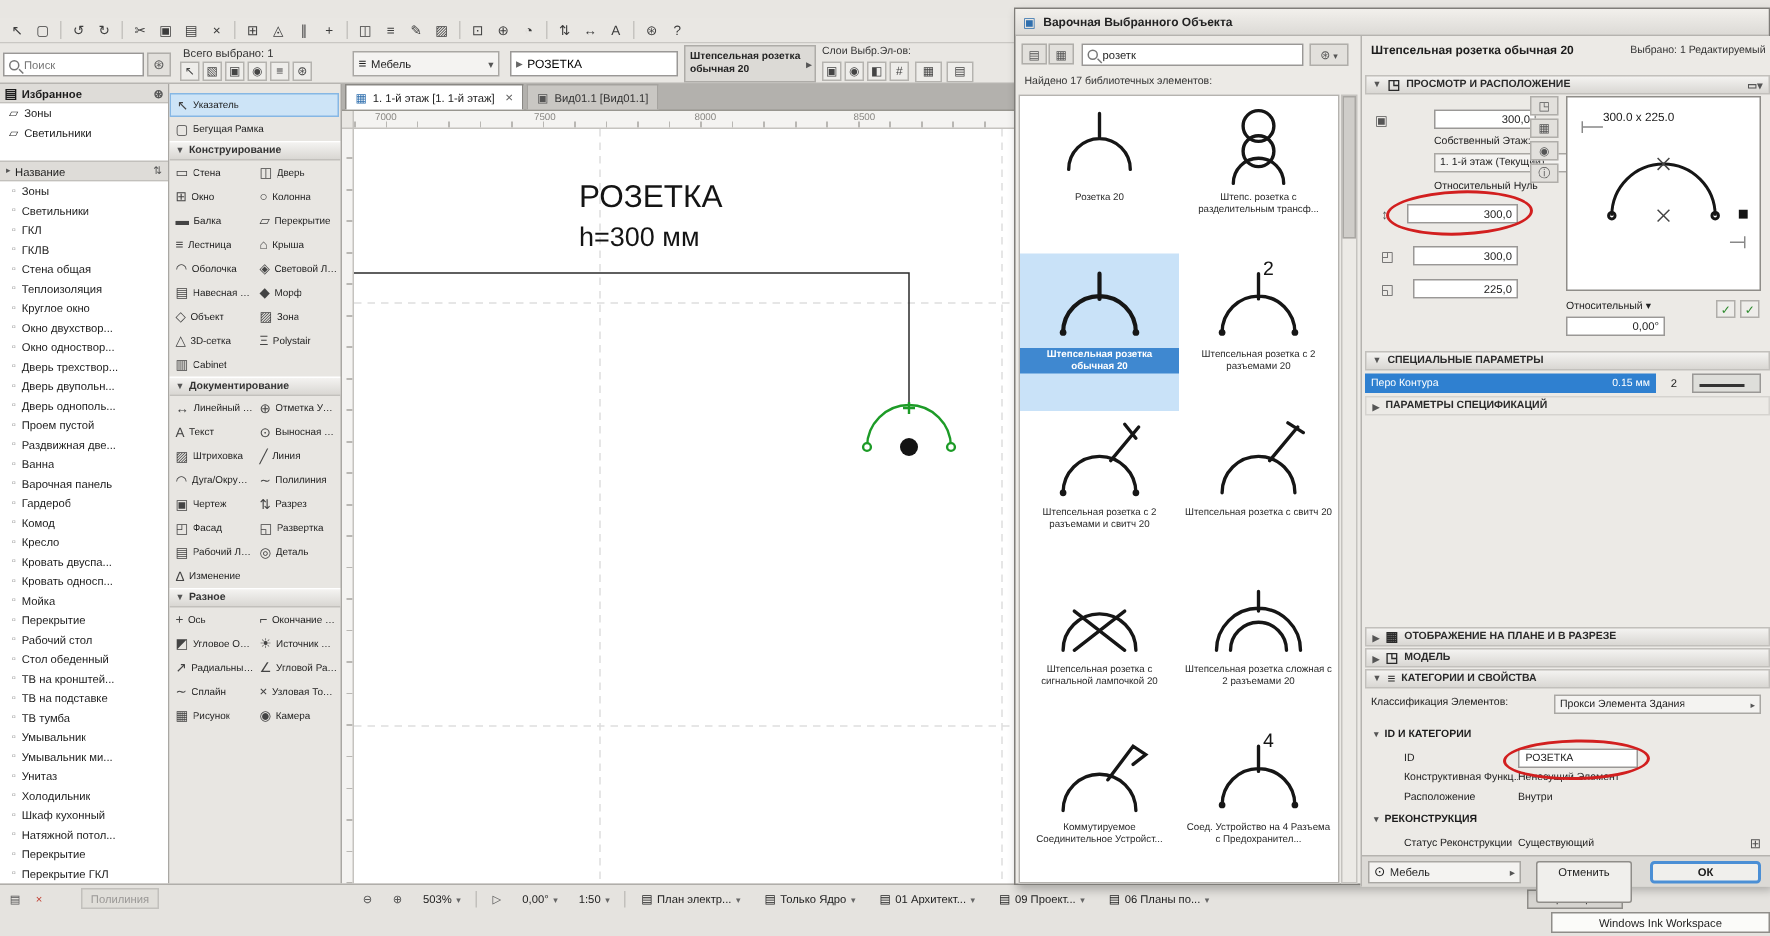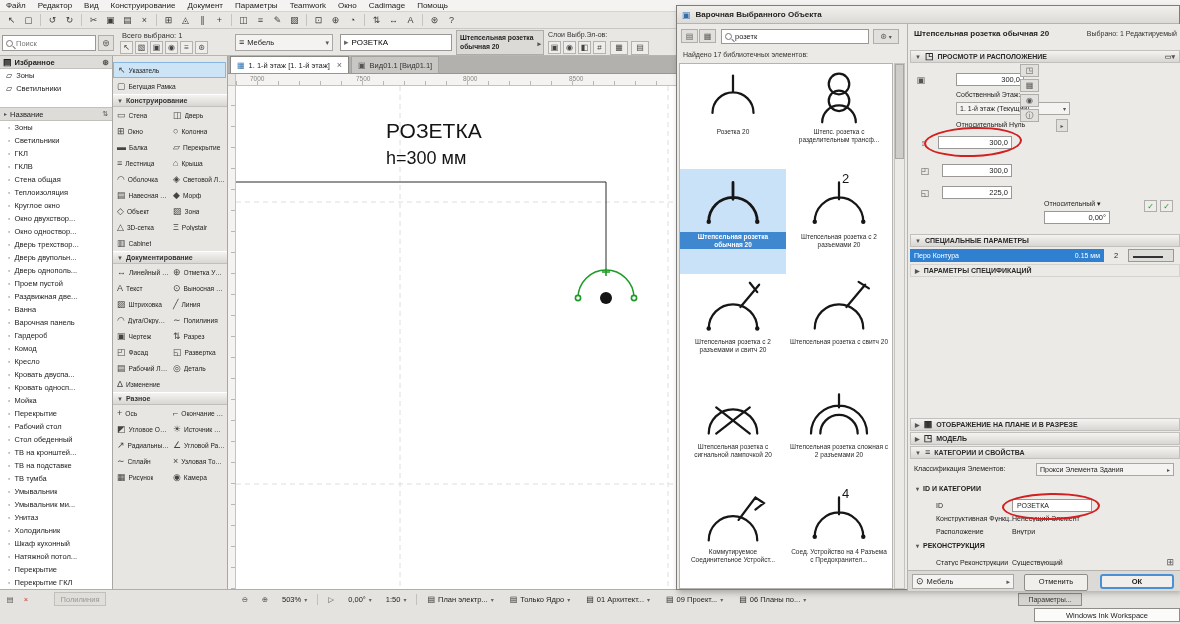--- a/index.html
+++ b/index.html
@@ -129,44 +129,32 @@
 .subhead{position:absolute;left:8px;font-size:7px;font-weight:bold;display:flex;gap:4px;align-items:center;}
 .subhead .ar{font-size:6px;color:#555;}
 #cat-rows{position:absolute;left:8px;top:475px;width:258px;}
 .crow{display:flex;height:13px;align-items:center;padding-left:20px;font-size:7px;}
 .clabel{width:76px;color:#222;white-space:nowrap;overflow:hidden;}
 .cval{flex:1;white-space:nowrap;overflow:hidden;}
 .idv{background:#fff;border:1px solid #9a9896;max-width:80px;padding:0 4px;line-height:11px;}
 #recon-row{position:absolute;left:8px;top:532px;width:258px;display:flex;height:13px;align-items:center;padding-left:20px;font-size:7px;}
 #settings-footer{position:absolute;left:0;top:546px;width:274px;height:21px;background:#dcdad6;border-top:1px solid #b5b3af;}
 #footer-layer{position:absolute;left:4px;top:3px;width:102px;height:15px;}
-#cancel-btn{position:absolute;left:116px;top:3px;width:64px;height:17px;background:#f0efec;border:1px solid #8f8d89;font-size:7.5px;text-align:center;line-height:14px;border-radius:2px;}
+#cancel-btn{position:absolute;left:116px;top:3px;width:64px;height:28px;background:#f0efec;border:1px solid #8f8d89;font-size:7.5px;text-align:center;line-height:14px;border-radius:2px;}
 #ok-btn{position:absolute;left:192px;top:3px;width:74px;height:15px;background:#f0efec;border:2px solid #4b8fd5;font-size:7.5px;font-weight:bold;text-align:center;line-height:11px;border-radius:3px;}
 .redmark{position:absolute;border:2.5px solid #d21f1f;border-radius:50%;pointer-events:none;z-index:5;}
 #red1{left:16px;top:103px;width:98px;height:30px;transform:rotate(-2deg);}
 #red2{left:94px;top:469px;width:98px;height:27px;transform:rotate(-1deg);}
 .lbl{overflow:hidden;text-overflow:ellipsis;}
 </style>
 </head>
 <body>
 
 <div id="app">
 
-  <div id="menubar">
-      <div class="mi">Файл</div>
-      <div class="mi">Редактор</div>
-      <div class="mi">Вид</div>
-      <div class="mi">Конструирование</div>
-      <div class="mi">Документ</div>
-      <div class="mi">Параметры</div>
-      <div class="mi">Teamwork</div>
-      <div class="mi">Окно</div>
-      <div class="mi">Cadimage</div>
-      <div class="mi">Помощь</div>
-    </div>
   <div id="toolbar1">
       <div class="tbtn">
         <span class="gi">↖</span>
       </div>
       <div class="tbtn">
         <span class="gi">▢</span>
       </div>
       <div class="tsep"></div>
       <div class="tbtn">
         <span class="gi">↺</span>
@@ -913,20 +901,33 @@
       <span class="sic" style="left:10px;top:140px;">◰</span>
       <div class="sfield" style="left:34px;top:140px;width:70px;">300,0</div>
       <span class="sic" style="left:10px;top:162px;">◱</span>
       <div class="sfield" style="left:34px;top:162px;width:70px;">225,0</div>
 
       <div class="pbtn" style="top:40px;">◳</div>
       <div class="pbtn" style="top:55px;">▦</div>
       <div class="pbtn" style="top:70px;">◉</div>
       <div class="pbtn" style="top:85px;">ⓘ</div>
 
+      <div id="preview-box">
+        <svg viewBox="0 0 130 130" width="128" height="128">
+          <text x="24" y="16" font-size="8" fill="#222">300.0 x 225.0</text>
+          <path d="M10,20 h14 M10,16 v8 M120,98 h-10 M120,94 v8" stroke="#888" fill="none" stroke-width="1"></path>
+          <g stroke="#161616" fill="none" stroke-width="2">
+            <path d="M30,80 A35,35 0 0 1 100,80"></path>
+            <circle cx="30" cy="80" r="2.2"></circle>
+            <circle cx="100" cy="80" r="2.2"></circle>
+          </g>
+          <path d="M61,41 l8,8 M69,41 l-8,8 M61,76 l8,8 M69,76 l-8,8" stroke="#444" stroke-width="1"></path>
+          <rect x="116" y="76" width="6" height="6" fill="#141414"></rect>
+        </svg>
+      </div>
 
       <div class="slabel" style="left:136px;top:176px;"><span>Относительный</span> ▾</div>
       <div class="sfield" style="left:136px;top:187px;width:66px;">0,00°</div>
       <span class="chk" style="left:236px;top:176px;">✓</span>
       <span class="chk" style="left:252px;top:176px;">✓</span>
 
       <div class="secbar" style="top:210px;">
         <span class="ar">▼</span>
         <span>СПЕЦИАЛЬНЫЕ ПАРАМЕТРЫ</span>
       </div>

